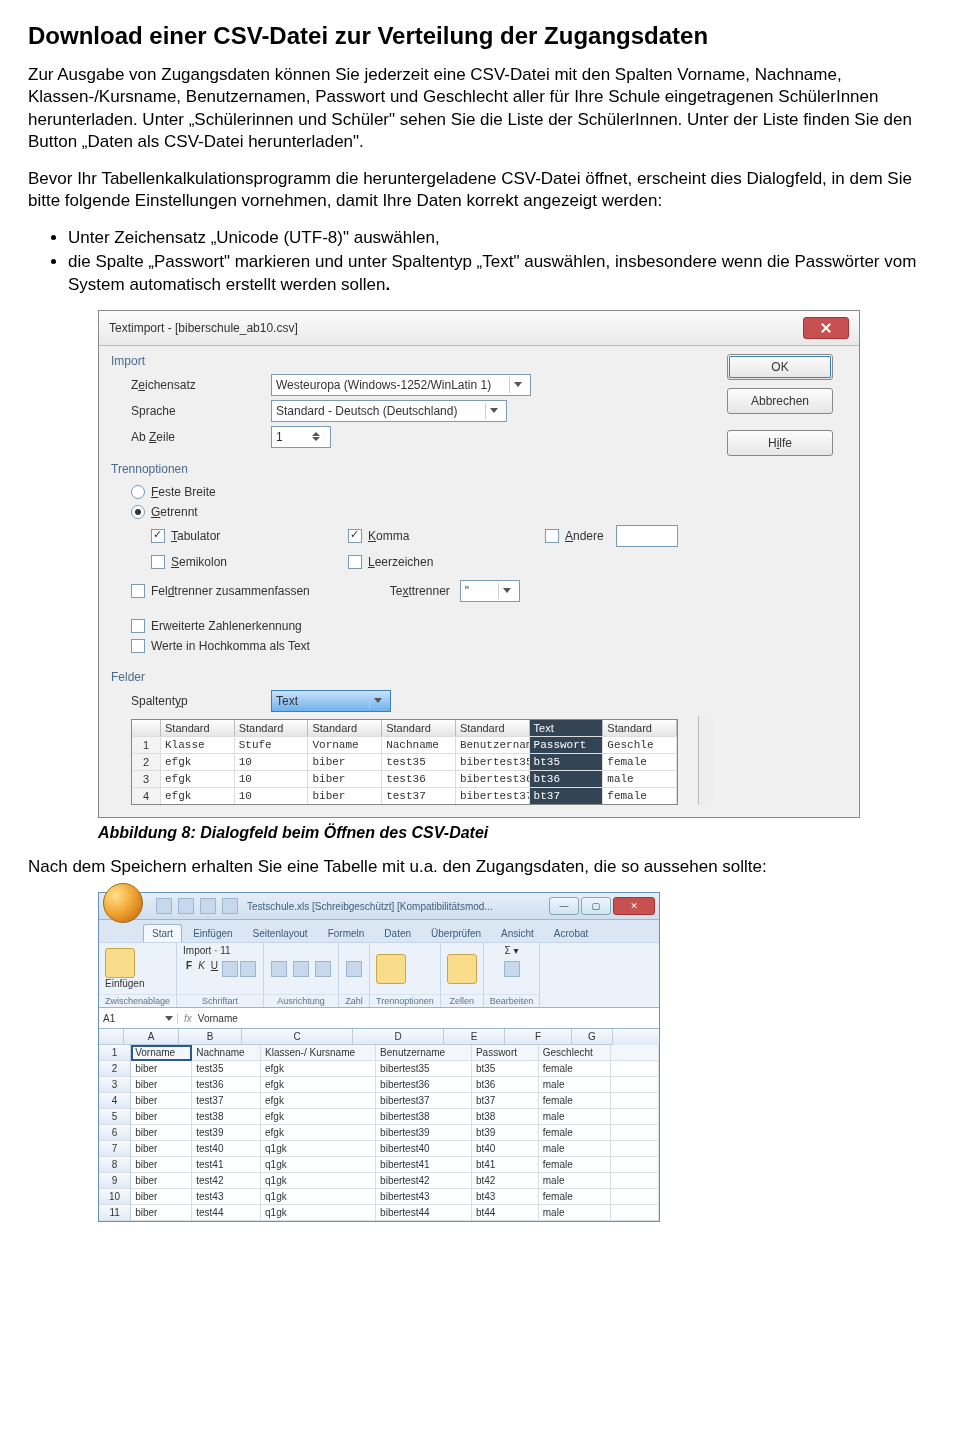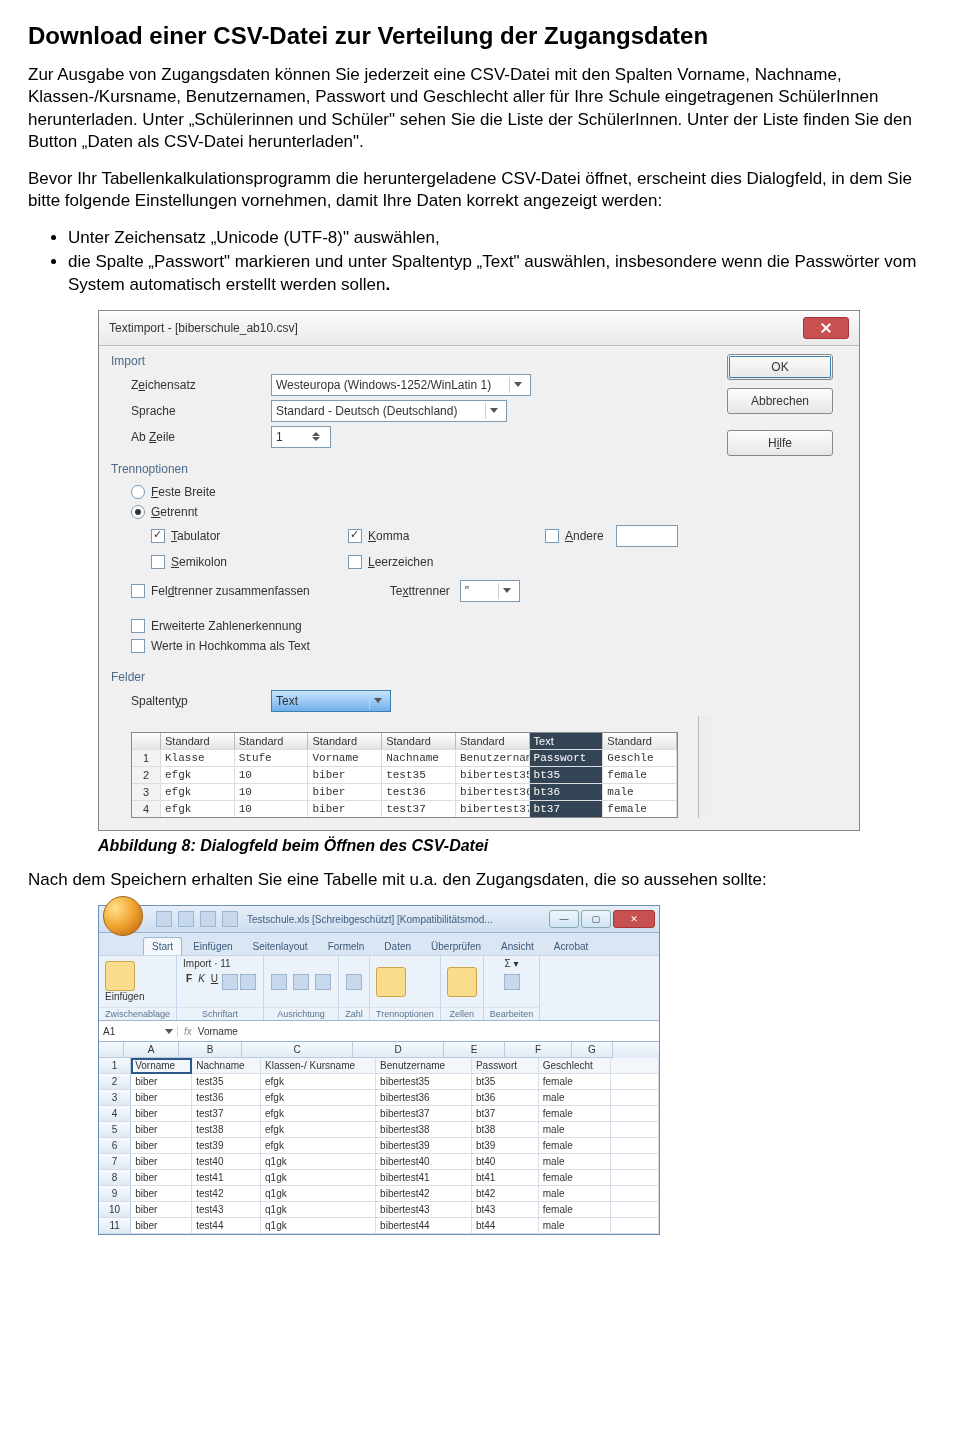--- a/index.html
+++ b/index.html
@@ -38,21 +38,21 @@
   .btn.def{outline:1px solid #3c7fb1;outline-offset:-3px}
   .radio,.check{display:flex;align-items:center;gap:6px;padding:3px 0 3px 20px}
   .r-c{width:12px;height:12px;border:1px solid #7a9ab5;border-radius:50%;background:#fff;position:relative}
   .r-c.sel::after{content:"";position:absolute;inset:3px;background:#333;border-radius:50%}
   .c-c{width:12px;height:12px;border:1px solid #7a9ab5;background:#fff;position:relative}
   .c-c.sel::after{content:"✓";position:absolute;top:-2px;left:1px;font-size:11px;color:#333}
   .check-grid{display:grid;grid-template-columns:180px 180px 1fr;gap:2px 17px;padding-left:0}
   .inline-in{width:60px;height:20px;border:1px solid #7a9ab5;background:#fff;margin-left:6px}
   .combo.sm{width:60px}
   .combo.blue{background:linear-gradient(#c9e2fb,#6fb0ec);border-color:#3c7fb1}
-  .preview{margin:16px 20px 0 20px;border:1px solid #888;background:#fff}
+  .preview{margin:3px 20px 0 20px;border:1px solid #888;background:#fff}
   .hdr-row{display:flex;background:linear-gradient(#fefefe,#e5e5e5)}
   .hdr-cell{border-right:1px solid #bbb;padding:2px 4px;font-size:11px;flex:1;white-space:nowrap;overflow:hidden}
   .hdr-cell.rn{width:20px;flex:none;text-align:center;background:linear-gradient(#fefefe,#e5e5e5)}
   .p-row{display:flex}
   .p-cell{border-right:1px solid #ddd;border-top:1px solid #ddd;padding:2px 4px;font-size:11px;font-family:"Courier New",monospace;flex:1;white-space:nowrap;overflow:hidden}
   .p-cell.rn{width:20px;flex:none;text-align:center;background:#f3f3f3;font-family:"Segoe UI",sans-serif}
   .sel-col{background:#345;color:#fff}
   .sbar{width:14px;background:#eee;border-left:1px solid #bbb}
   .u{text-decoration:underline}
 

